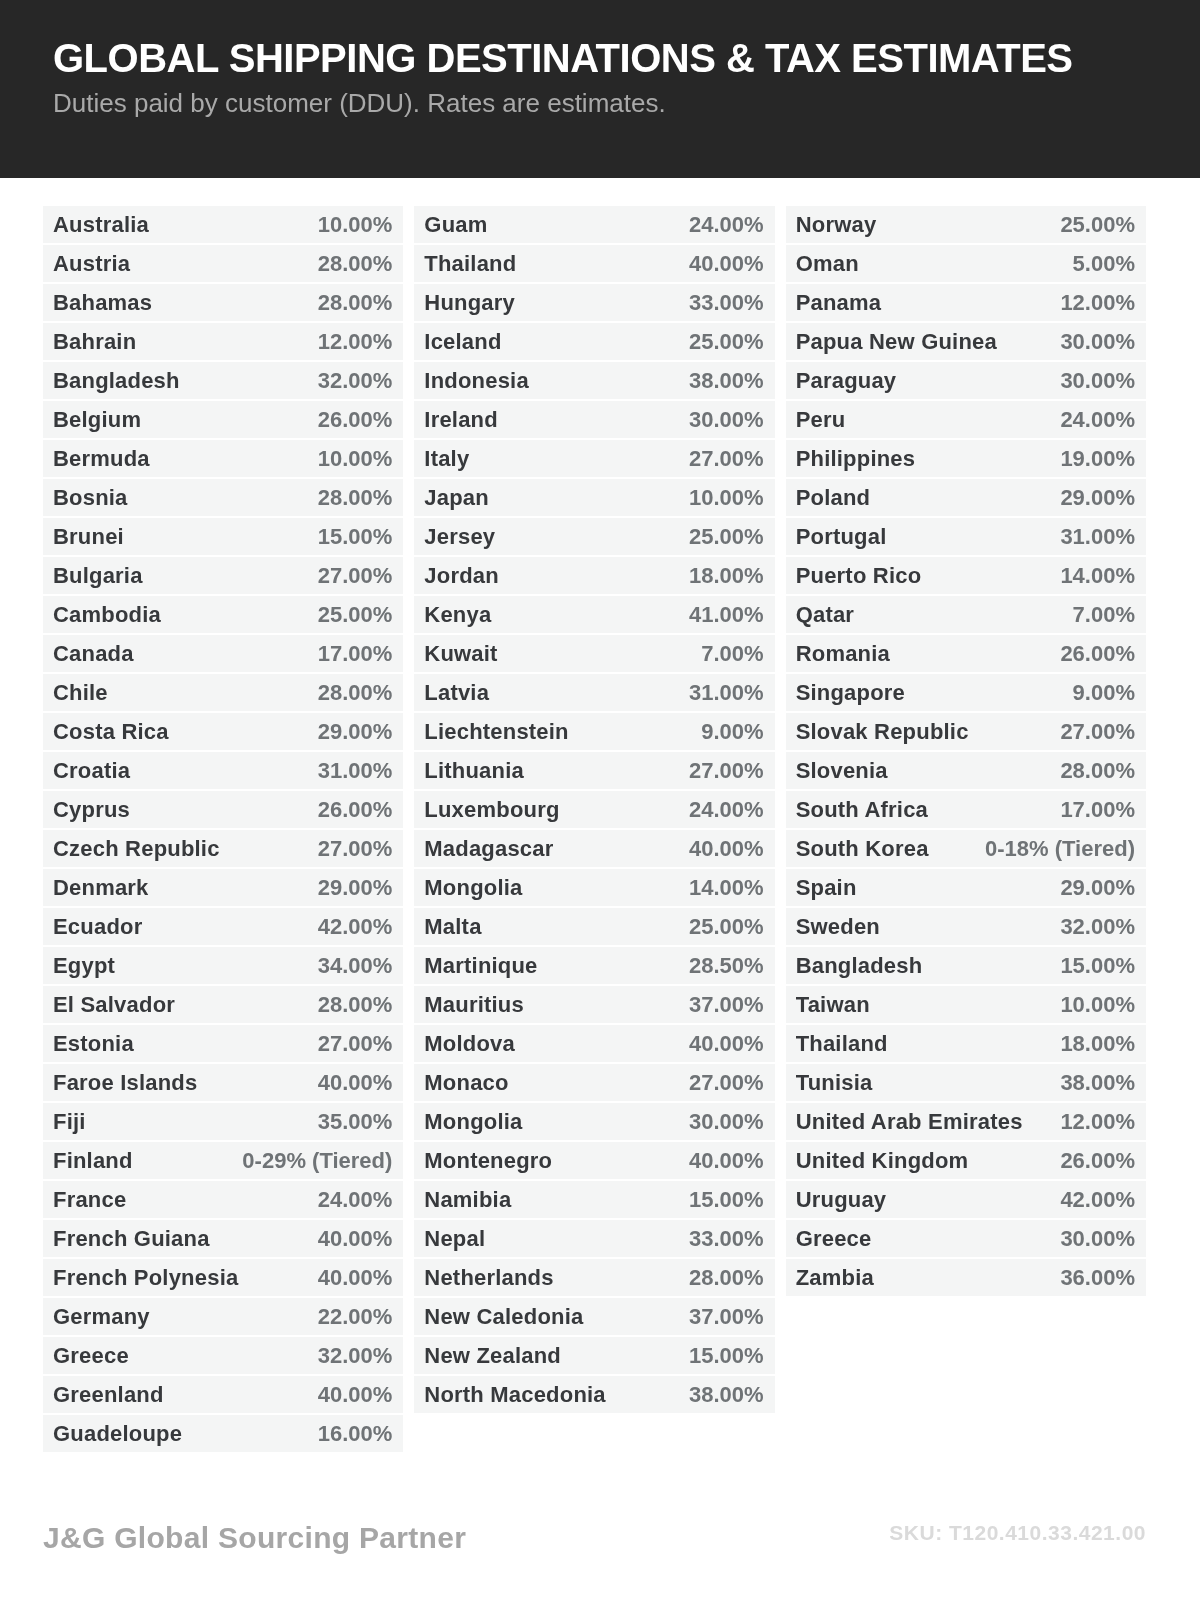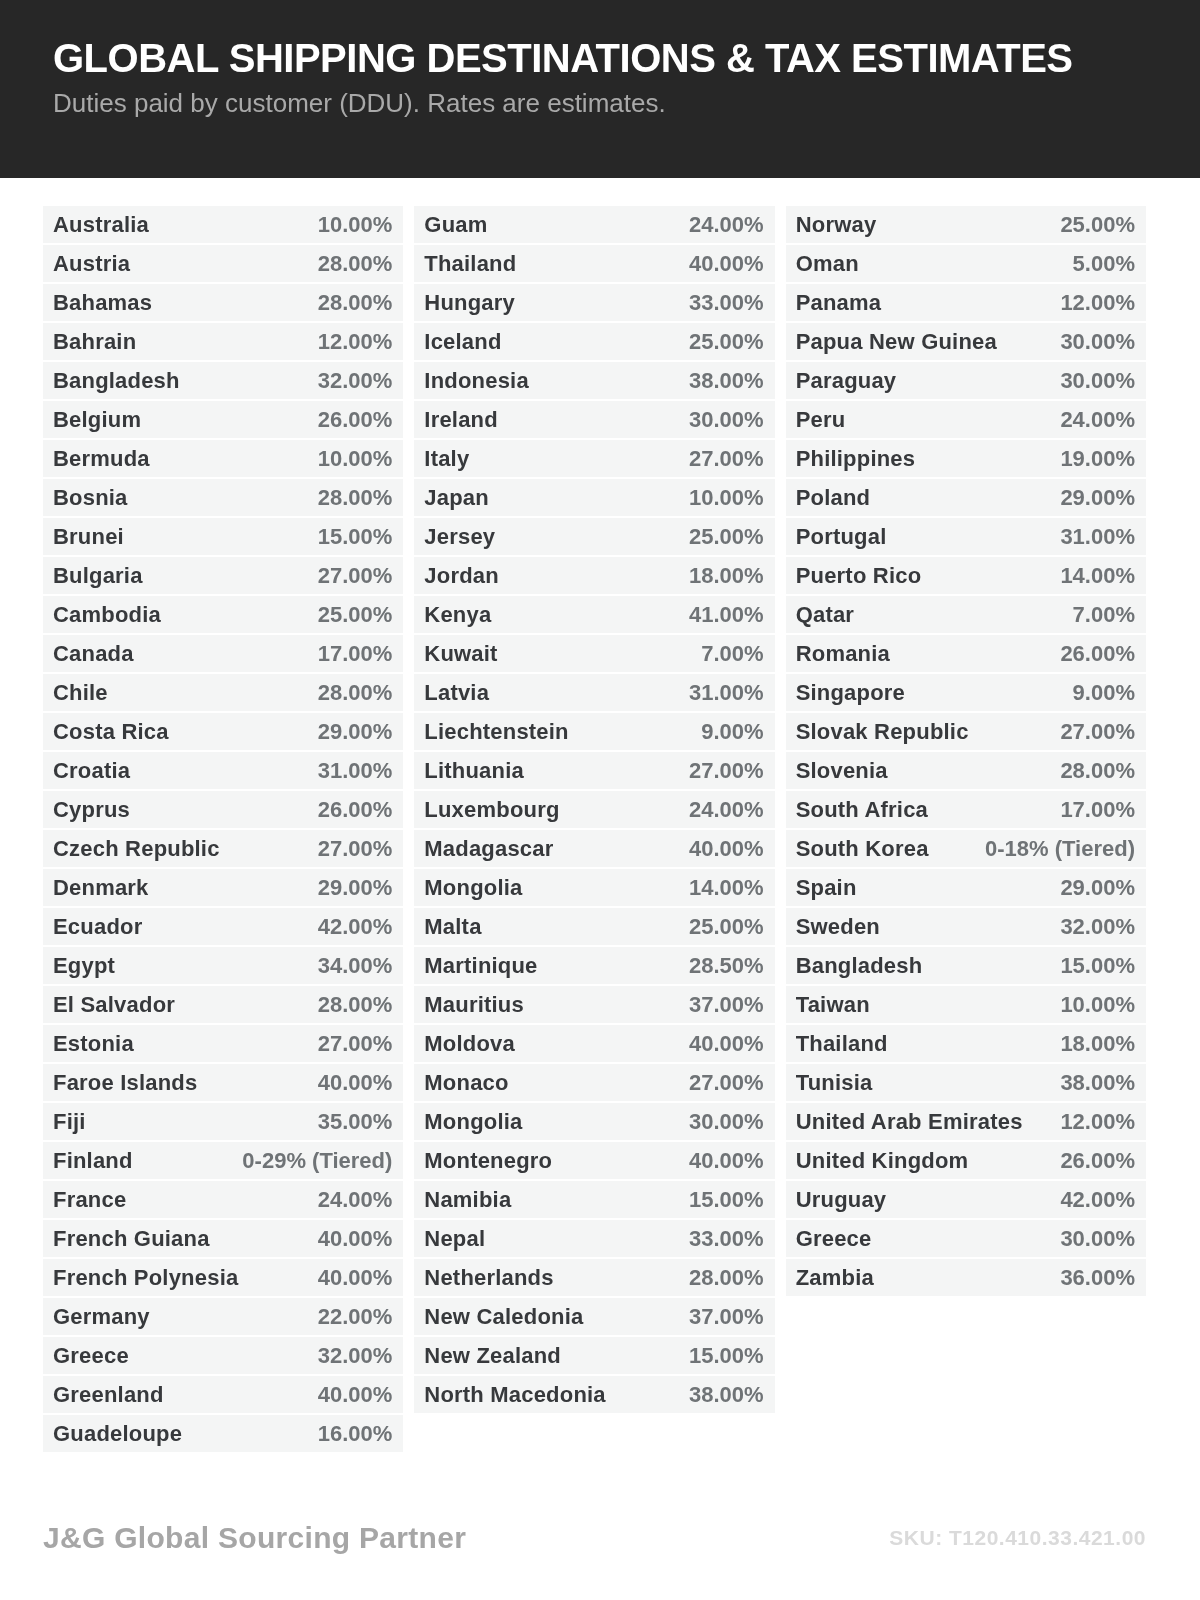--- a/index.html
+++ b/index.html
@@ -73,21 +73,21 @@
     white-space: nowrap;
     margin-left: 8px;
   }
   .footer {
     position: absolute;
     left: 43px;
     right: 54px;
     bottom: 45px;
     display: flex;
     justify-content: space-between;
-    align-items: center;
+    align-items: flex-start;
   }
   .brand {
     font-size: 30px;
     font-weight: 700;
     color: var(--brand);
     letter-spacing: 0.3px;
   }
   .sku {
     font-size: 21px;
     font-weight: 700;

